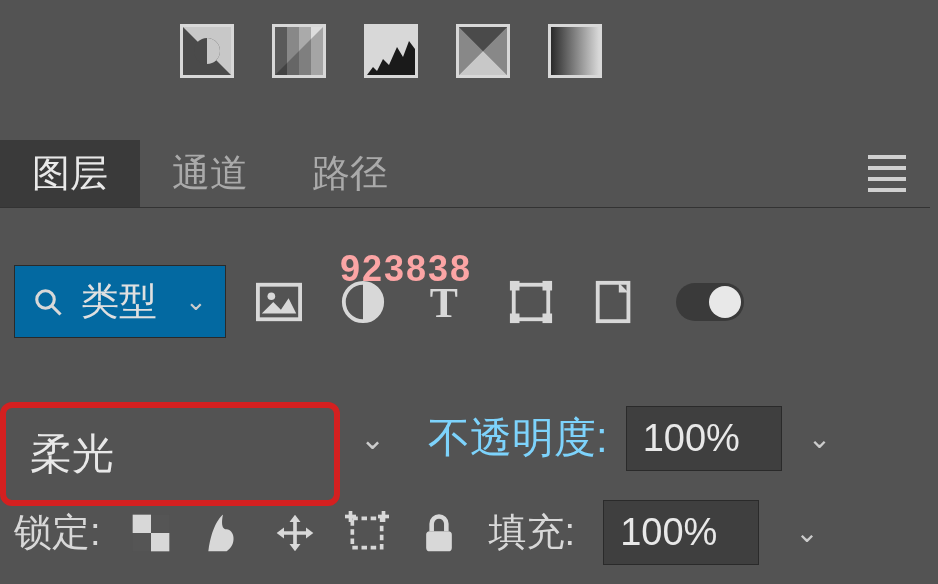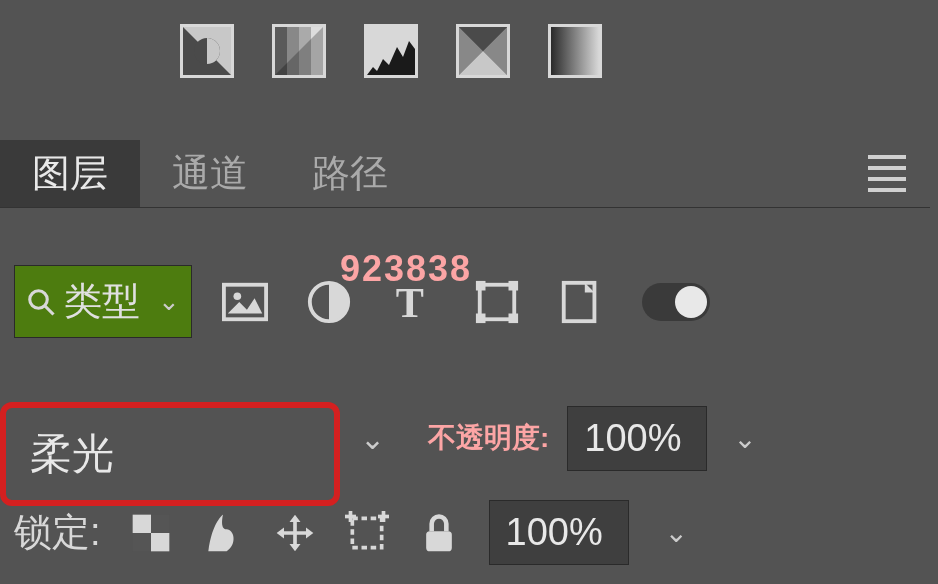--- a/index.html
+++ b/index.html
@@ -79,26 +79,26 @@
     .filter-row {
       position: absolute;
       top: 265px;
       left: 14px;
       right: 14px;
       display: flex;
       align-items: center;
       gap: 30px;
     }
     .type-dropdown {
-      background: #4d7c0f;
+      background: #0369a1;
       border: 1px solid #2a2a2a;
-      padding: 10px 11px;
-      display: flex;
-      align-items: center;
-      gap: 8px;
+      padding: 10px 18px;
+      display: flex;
+      align-items: center;
+      gap: 18px;
       font-size: 38px;
       cursor: pointer;
     }
     .chev { font-size: 26px; color: #ccc; margin-left: 10px; }
     .filter-icons {
       display: flex;
       gap: 38px;
       align-items: center;
     }
     .filter-icon {
@@ -149,28 +149,28 @@
       background: #535353;
       width: 340px;
       margin-top: 32px;
     }
     .blend-chev {
       font-size: 30px;
       color: #ccc;
       margin-left: 20px;
       cursor: pointer;
     }
-    .opacity-label { font-size: 28px; color: #fca5a5; font-weight: bold; }
+    .opacity-label { font-size: 42px; color: #7dd3fc; }
     .value-input {
       background: #3f3f3f;
       border: 1px solid #2a2a2a;
       padding: 10px 16px;
       font-size: 38px;
       color: #e8e8e8;
-      width: 140px;
+      width: 156px;
       text-align: left;
       cursor: text;
     }
     .val-chev {
       font-size: 28px;
       color: #ccc;
       cursor: pointer;
       padding: 0 8px;
     }
     
@@ -320,15 +320,16 @@
       <rect x="4" y="4" width="16" height="16" stroke="#d8d8d8" stroke-width="2" stroke-dasharray="3 2" fill="none"></rect>
       <rect x="2" y="0" width="2" height="6" fill="#d8d8d8"></rect>
       <rect x="20" y="0" width="2" height="6" fill="#d8d8d8"></rect>
       <rect x="0" y="2" width="6" height="2" fill="#d8d8d8"></rect>
       <rect x="18" y="2" width="6" height="2" fill="#d8d8d8"></rect>
     </svg>
   <svg class="lock-icon" viewBox="0 0 24 24">
       <rect x="5" y="11" width="14" height="11" rx="2" fill="#d8d8d8"></rect>
       <path d="M8 11 L8 7 A4 4 0 0 1 16 7 L16 11" stroke="#d8d8d8" stroke-width="2.5" fill="none"></path>
     </svg>
+  <span class="lock-label">填充:</span>
   <div class="value-input">100%</div>
   <span class="val-chev">⌄</span>
 </div>
 
 </body></html>

